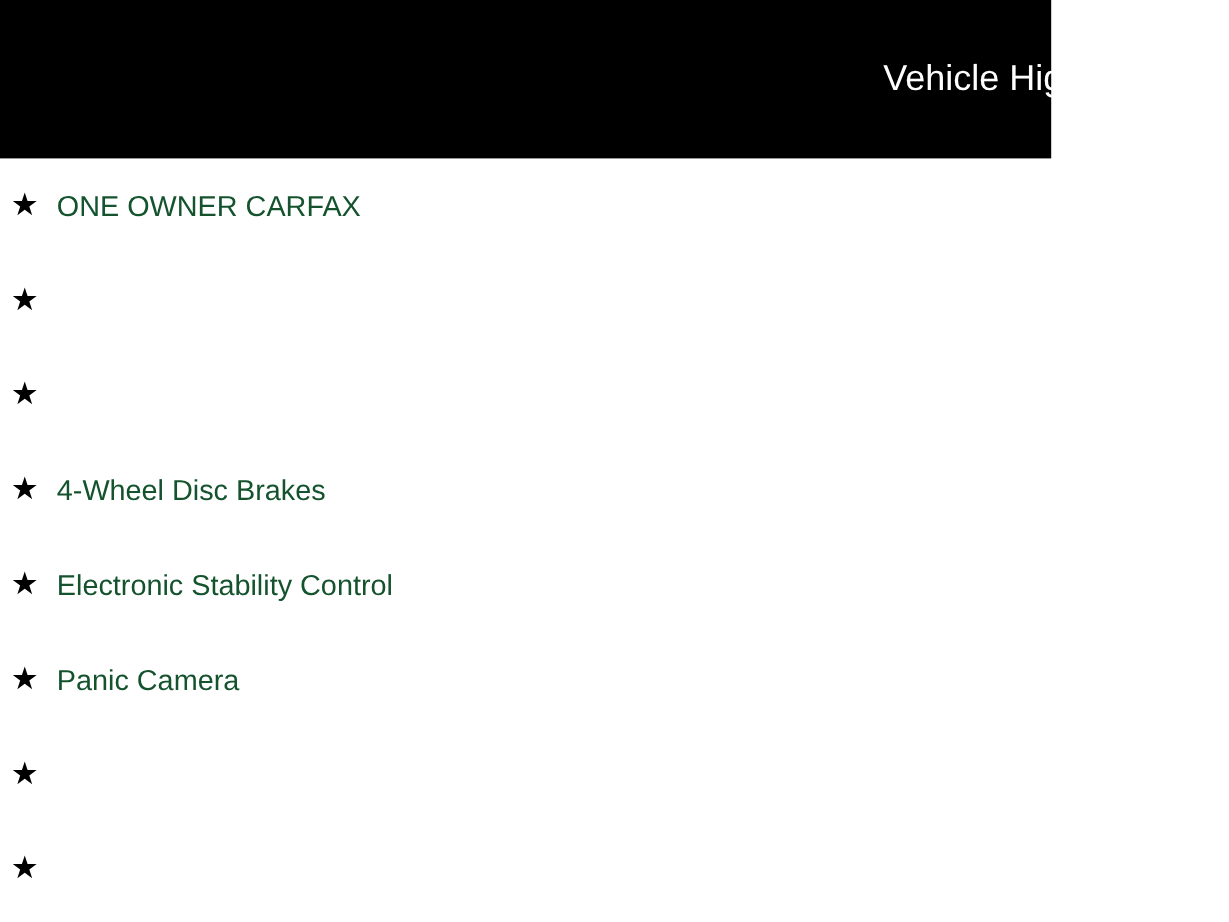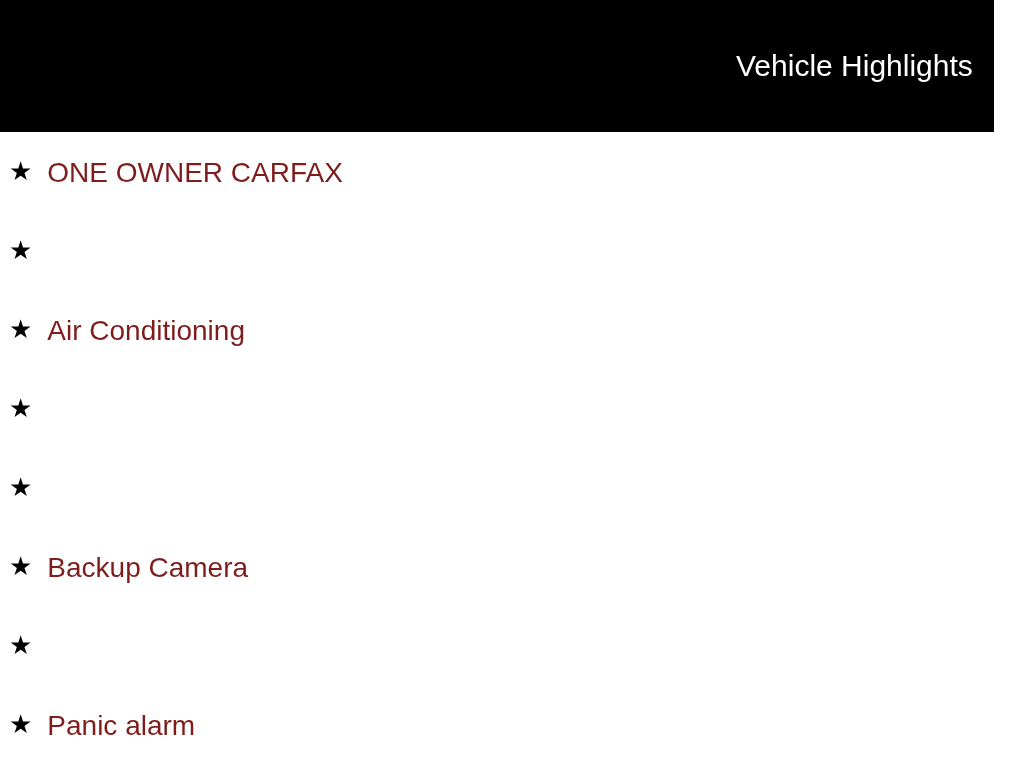--- a/index.html
+++ b/index.html
@@ -14,21 +14,21 @@
     overflow: hidden;
   }
   .page {
     position: relative;
     width: 1024px;
     height: 768px;
     background: #ffffff;
   }
   .topbar {
     position: relative;
-    width: 994px;            
+    width: 876px;            
     height: 132px;
     background: #000000;
   }
   .topbar .title {
     position: absolute;
     left: 736px;
     top: 51px;
     font-size: 30px;
     line-height: 30px;
     font-weight: 400;
@@ -47,23 +47,23 @@
   .star {
     font-family: "DejaVu Sans", sans-serif;  
     font-size: 26px;
     line-height: 1;
     color: #000000;
     margin-right: 15px;
     position: relative;
     top: -2px;
   }
   .label {
-    font-size: 28px;
+    font-size: 24px;
     line-height: 1;
-    color: #7f1d1d;
+    color: #14532d;
     white-space: nowrap;
   }
 </style>
 </head>
 <body>
 
 <div class="page">
 
   <header class="topbar">
     <span class="title">Vehicle Highlights</span>
@@ -75,39 +75,39 @@
       <span class="star">★</span>
       <span class="label">ONE OWNER CARFAX</span>
     </div>
 
     <div class="item">
       <span class="star">★</span>
     </div>
 
     <div class="item">
       <span class="star">★</span>
-      <span class="label">Air Conditioning</span>
+    </div>
+
+    <div class="item">
+      <span class="star">★</span>
+      <span class="label">4-Wheel Disc Brakes</span>
+    </div>
+
+    <div class="item">
+      <span class="star">★</span>
+      <span class="label">Electronic Stability Control</span>
+    </div>
+
+    <div class="item">
+      <span class="star">★</span>
+      <span class="label">Panic Camera</span>
     </div>
 
     <div class="item">
       <span class="star">★</span>
     </div>
 
     <div class="item">
       <span class="star">★</span>
     </div>
 
-    <div class="item">
-      <span class="star">★</span>
-      <span class="label">Backup Camera</span>
-    </div>
-
-    <div class="item">
-      <span class="star">★</span>
-    </div>
-
-    <div class="item">
-      <span class="star">★</span>
-      <span class="label">Panic alarm</span>
-    </div>
-
   </div>
 </div>
 
 </body></html>

